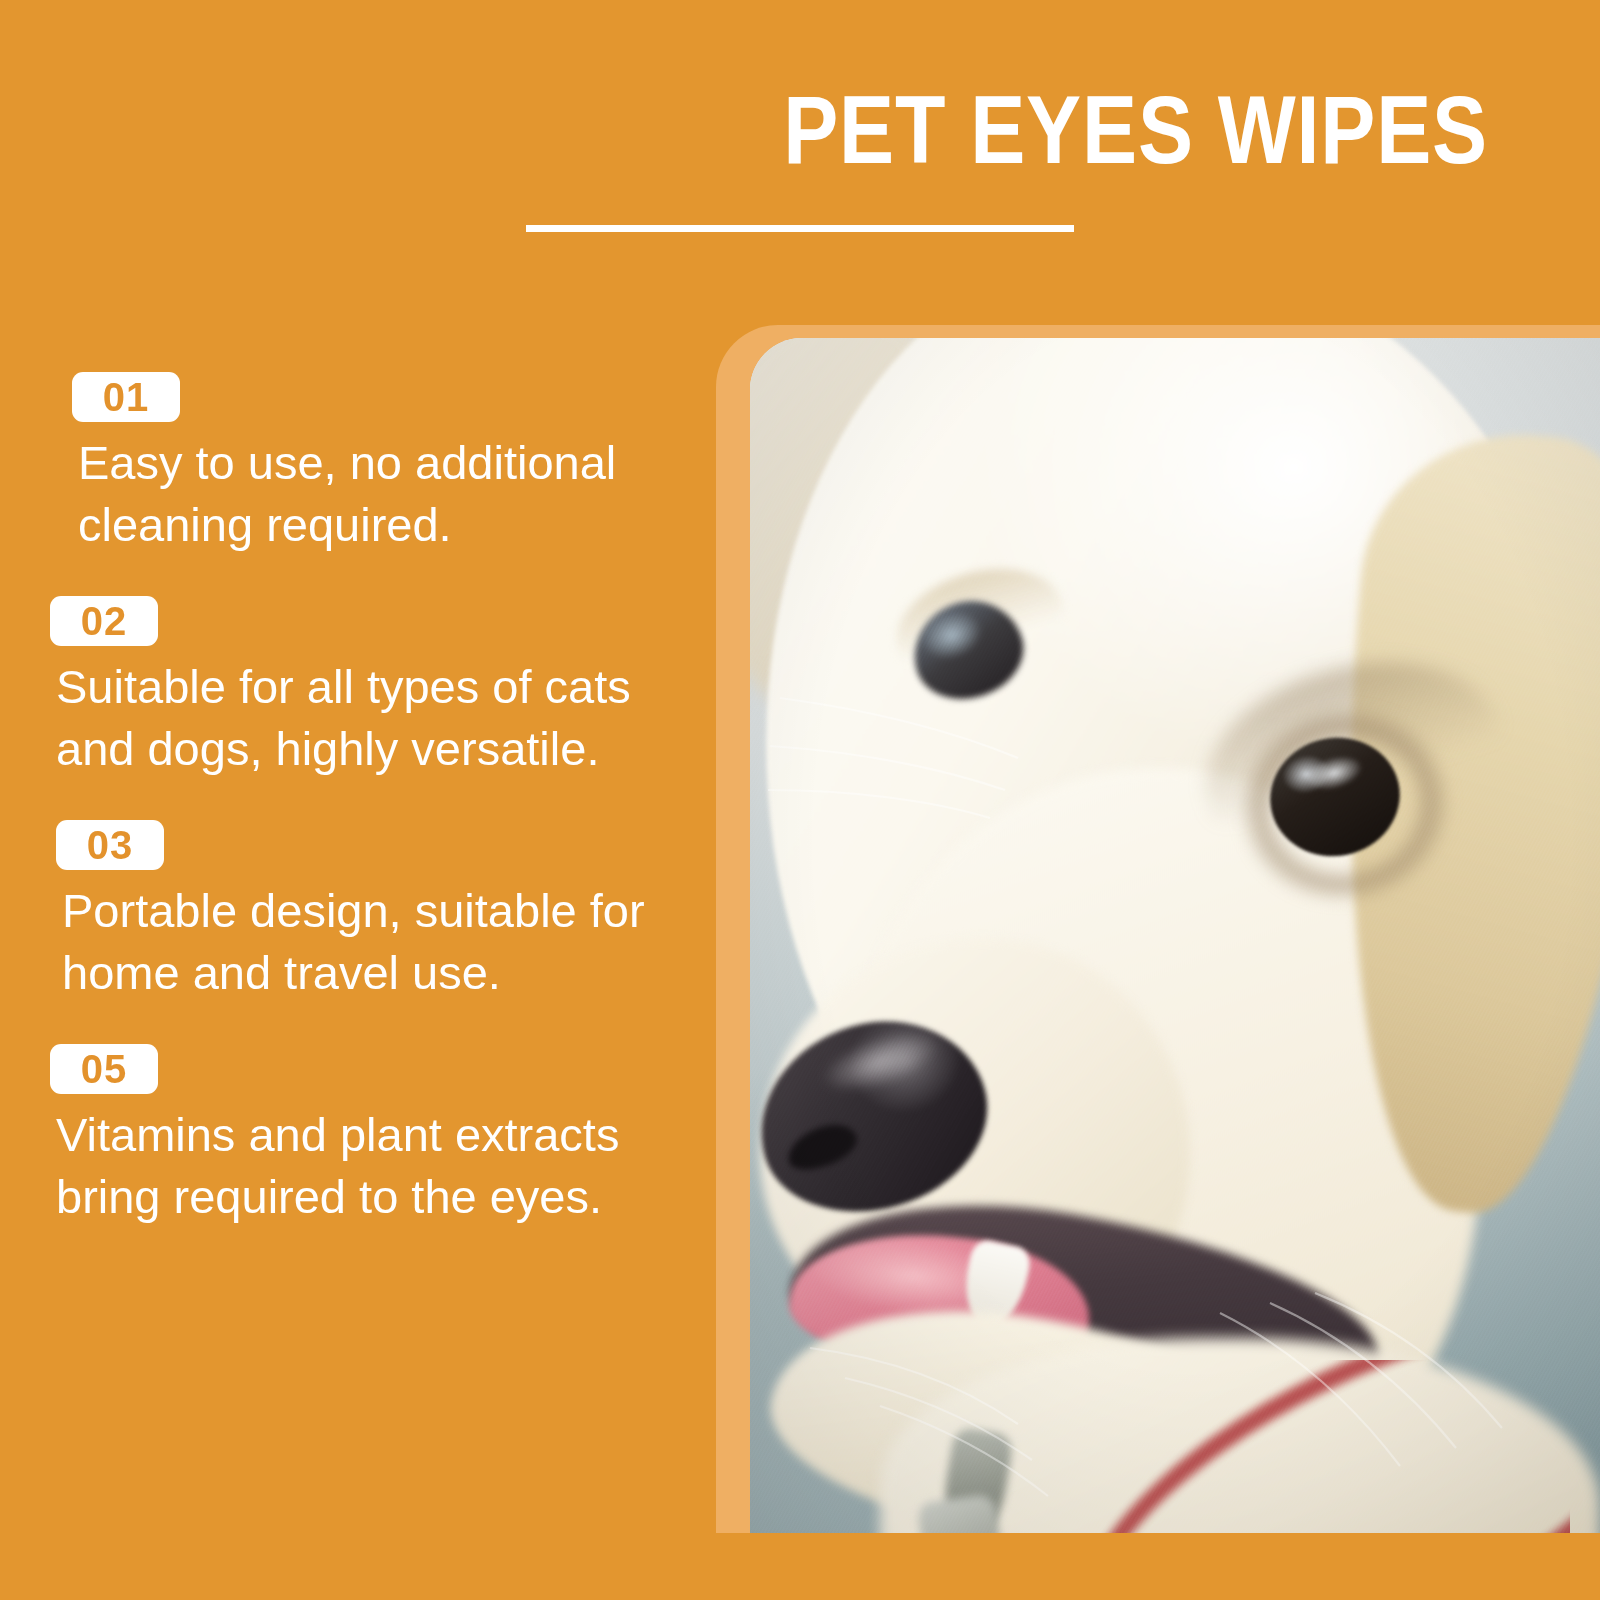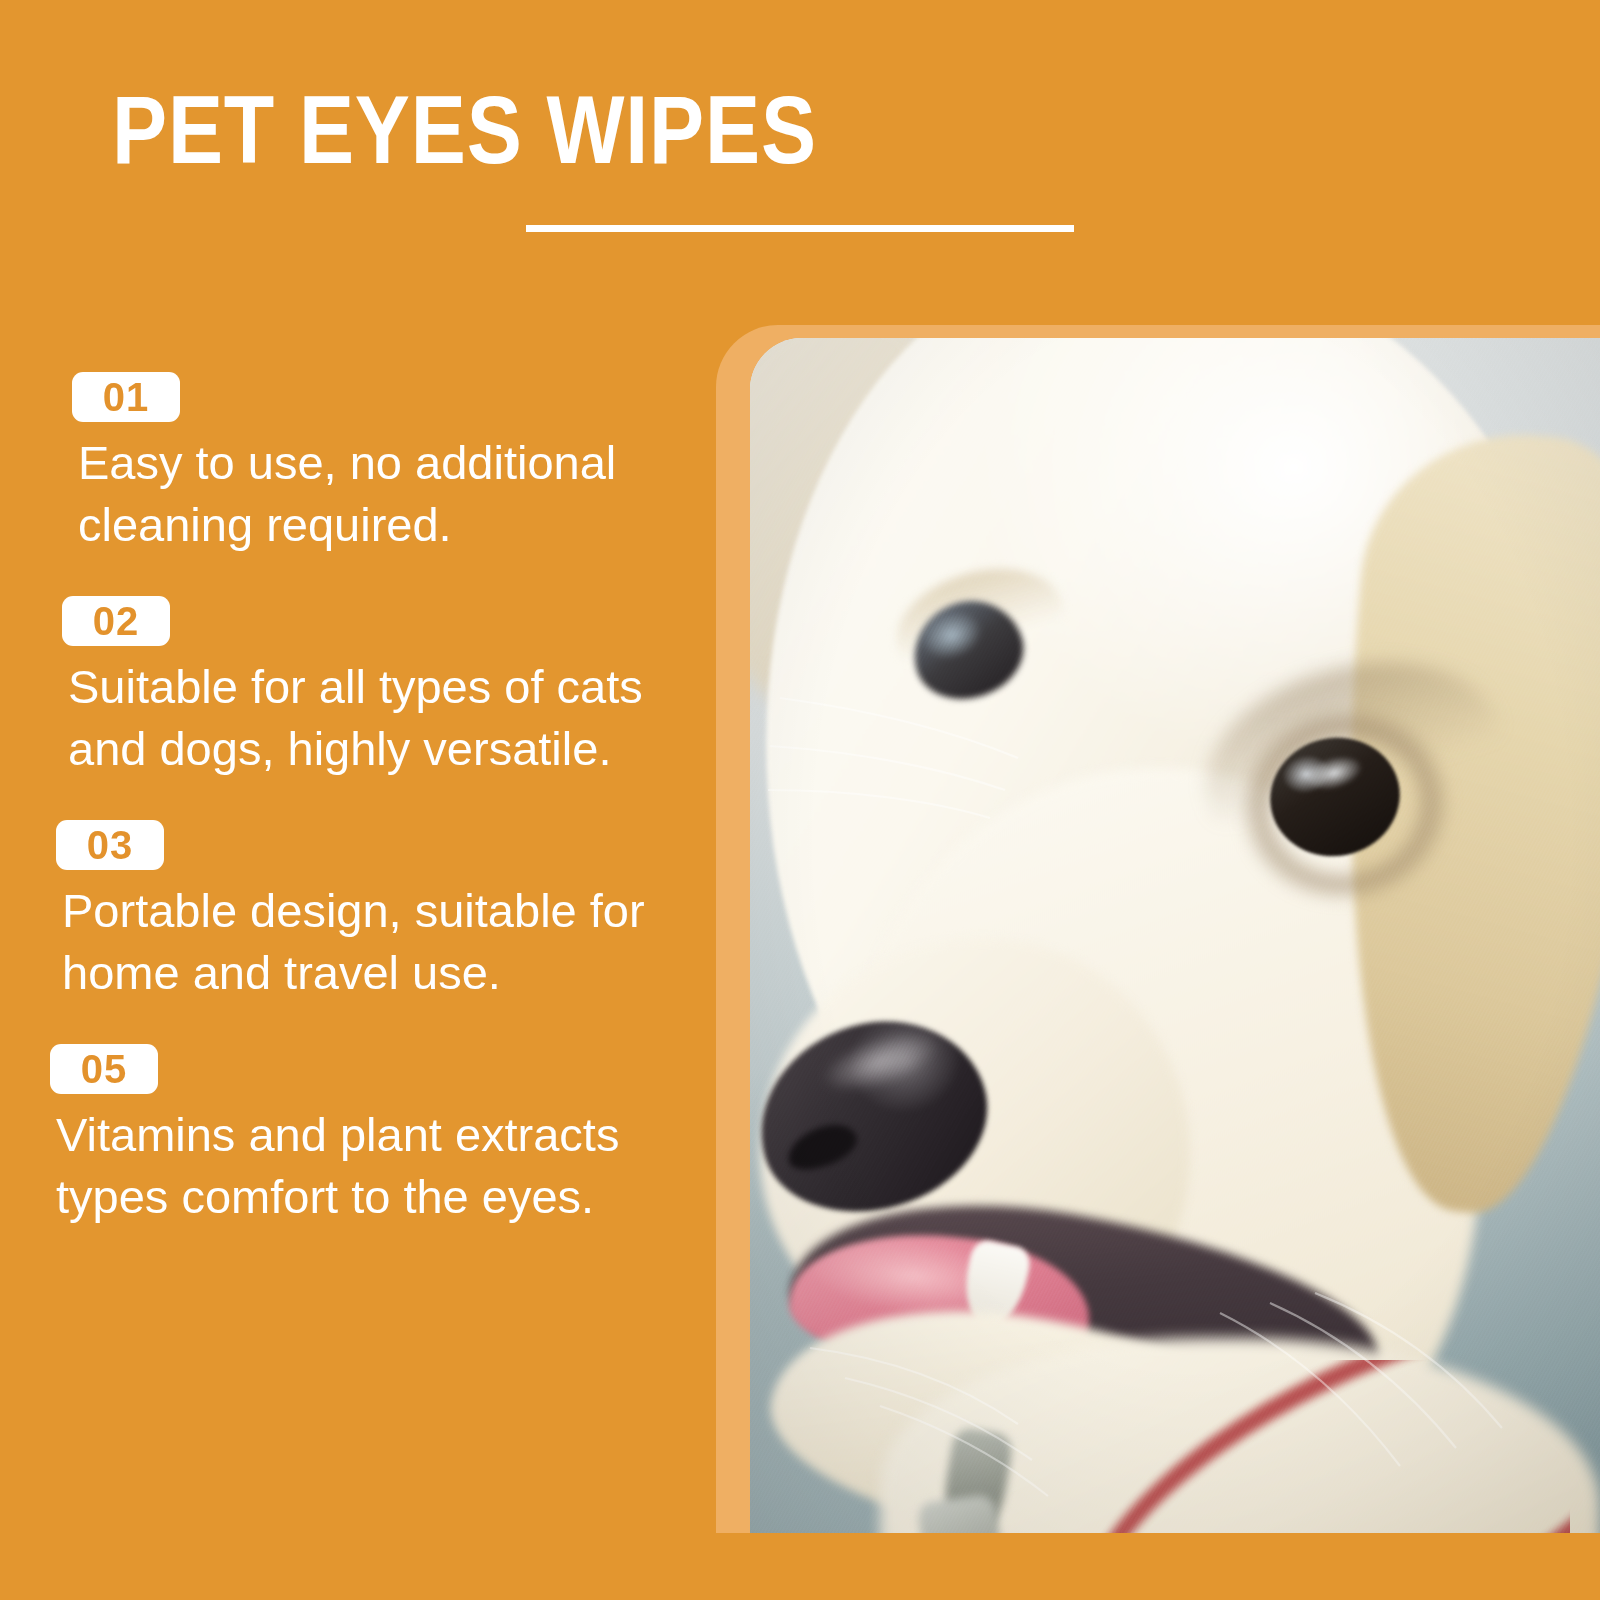--- a/index.html
+++ b/index.html
@@ -19,21 +19,21 @@
     background: #e3962f;
     overflow: hidden;
   }
 
   
   .title-block {
     position: absolute;
     top: 82px;
     left: 0;
     width: 1600px;
-    text-align: left;
+    text-align: right;
   }
   .poster-title {
     font-family: "Liberation Sans Narrow", "Liberation Sans", sans-serif;
     font-size: 96px;
     line-height: 1.0;
     font-weight: 700;
     color: #ffffff;
     letter-spacing: 1px;
     transform: scaleX(0.86);
     transform-origin: center top;
@@ -81,21 +81,21 @@
     font-family: "Liberation Sans Narrow", "Liberation Sans", sans-serif;
     font-size: 47px;
     line-height: 62px;
     font-weight: 400;
     letter-spacing: 0px;
     max-width: 640px;
   }
 
   
   .feature.f1 { margin-left: 22px; }
-  .feature.f2 { margin-left: 12px; }
+  .feature.f2 { margin-left: 0px; }
   .feature.f3 { margin-left: 6px; }
   .feature.f4 { margin-left: 0px; }
 
   
   .photo-frame {
     position: absolute;
     left: 716px;
     top: 325px;
     width: 884px;
     height: 1208px;
@@ -393,21 +393,21 @@
       <p class="feature-text">Suitable for all types of cats and dogs, highly versatile.</p>
     </div>
 
     <div class="feature f3">
       <div class="feature-badge">03</div>
       <p class="feature-text">Portable design, suitable for home and travel use.</p>
     </div>
 
     <div class="feature f4">
       <div class="feature-badge">05</div>
-      <p class="feature-text">Vitamins and plant extracts types comfort to the eyes.</p>
+      <p class="feature-text">Vitamins and plant extracts bring required to the eyes.</p>
     </div>
 
   </div>
 
   <div class="photo-frame"></div>
 
   <div class="photo">
     <div class="photo-inner"></div>
 
     <div class="dog-ear-left"></div>

